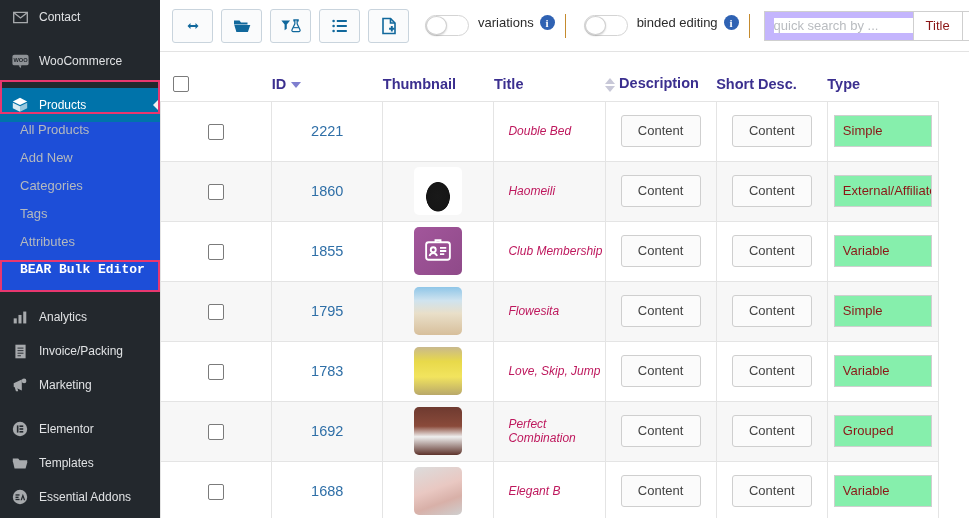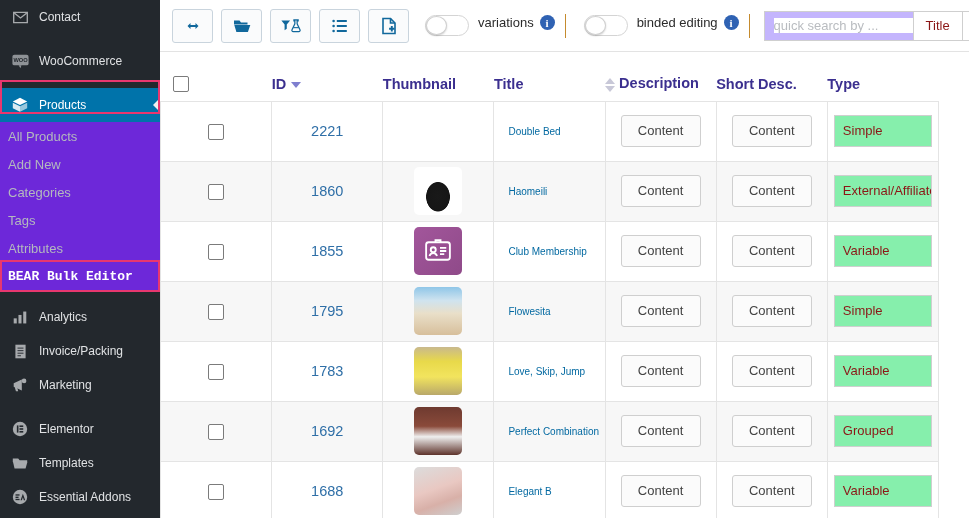--- a/index.html
+++ b/index.html
@@ -45,23 +45,23 @@
     border-right: 8px solid #f1f1f1;
   }
   .highlight-box {
     position: absolute; left: 0; border: 2px solid #e8376f;
     pointer-events: none; box-sizing: border-box;
   }
   #hl-products { top: 80px; width: 160px; height: 34px; }
   #hl-bear { top: 260px; width: 160px; height: 32px; }
 
   .submenu-item {
-    height: 28px; display: flex; align-items: center;
-    padding-left: 8px; font-size: 13px; color: #b4b9be;
-    background: #6d28d9;
+    height: 28px; display: flex; 
+    padding-left: 20px; font-size: 13px; color: #b4b9be;
+    background: #1d4ed8;
   }
   .submenu-item.bear {
     color: #ffffff; font-weight: bold; height: 28px; font-family: Liberation Mono, monospace;
   }
   .submenu-wrap { background: #32373c; }
 
   
   #main {
     flex: 1; height: 518px; background: #f1f1f1;
     position: relative; overflow: hidden;
@@ -161,21 +161,21 @@
 
   tbody td {
     border: 1px solid #e4e4e4;
     height: 60px; background: #ffffff; padding: 0;
     vertical-align: middle;
   }
   tbody tr.alt td { background: #f7f7f7; }
   td.c-cb { width: 48px; text-align: center; }
   td.c-id { width: 48px; text-align: center; color: #2f6fa7; font-size: 14.5px; }
   td.c-thumb { width: 100px; text-align: center; }
-  td.c-title { width: 262px; padding-left: 14px; font-size: 10px; color: #0369a1; }
+  td.c-title { width: 262px; padding-left: 14px; font-size: 12px; color: #be185d; font-style: italic; }
   td.c-desc, td.c-short { width: 100px; text-align: center; }
   td.c-type { width: 110px; text-align: center; padding: 0 6px; }
 
   .cbx {
     width: 16px; height: 16px; border: 1px solid #7b7b7b;
     background: #fff; display: inline-block; border-radius: 2px;
     cursor: pointer; vertical-align: middle;
   }
   .thumb {
     width: 48px; height: 48px; border-radius: 5px;

